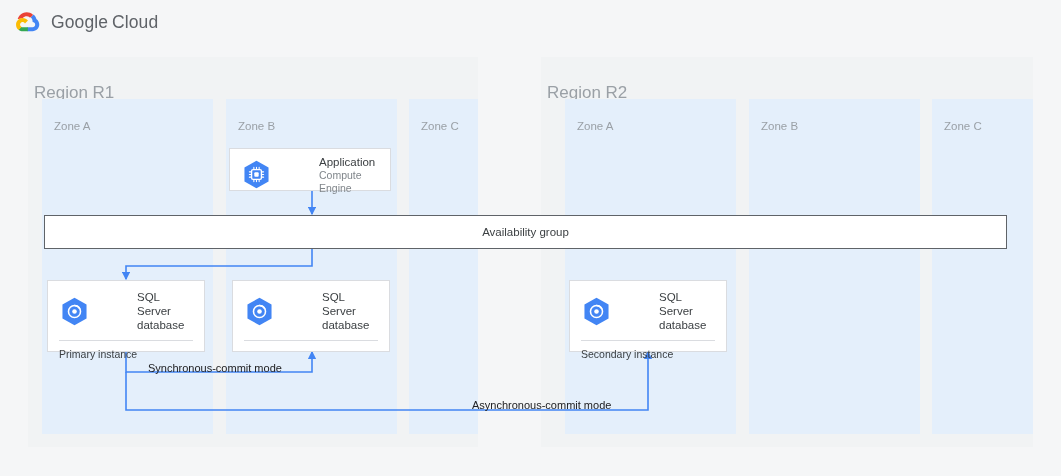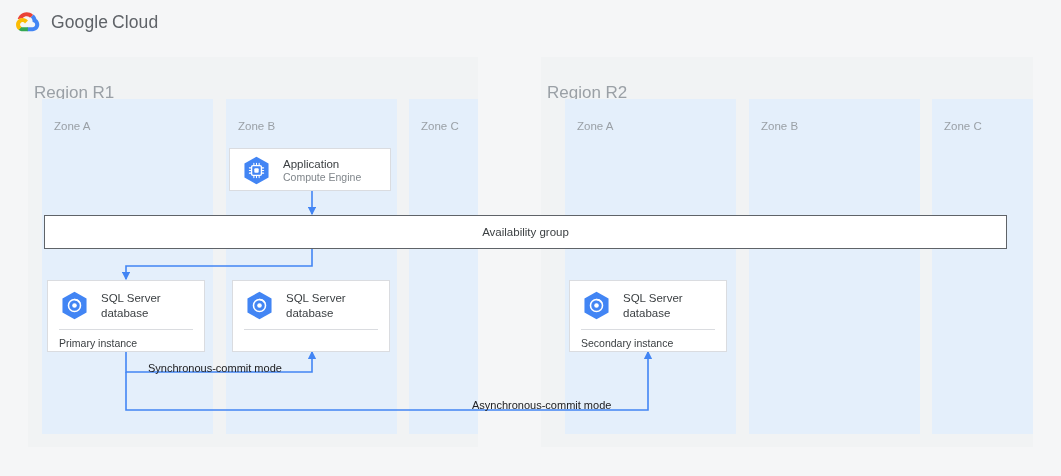--- a/index.html
+++ b/index.html
@@ -72,20 +72,21 @@
   .card {
     position: absolute;
     background: #ffffff;
     border: 1px solid #dadce0;
     box-sizing: border-box;
   }
   .card-top {
     display: flex;
     align-items: center;
     padding: 9px 10px 8px 11px;
+    gap: 36px;
   }
   .card-icon {
     width: 31px; height: 31px;
     flex: none;
     margin-right: 11px;
   }
   .card-text { line-height: 1.22; }
   .card-title {
     font-size: 11.5px;
     color: #3c4043;

